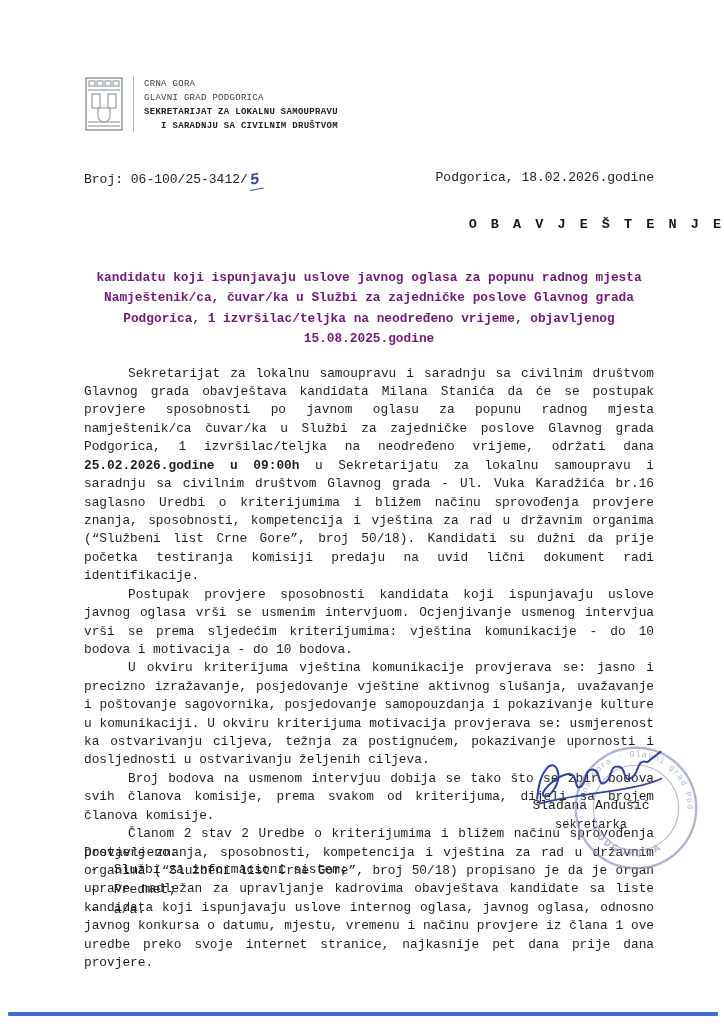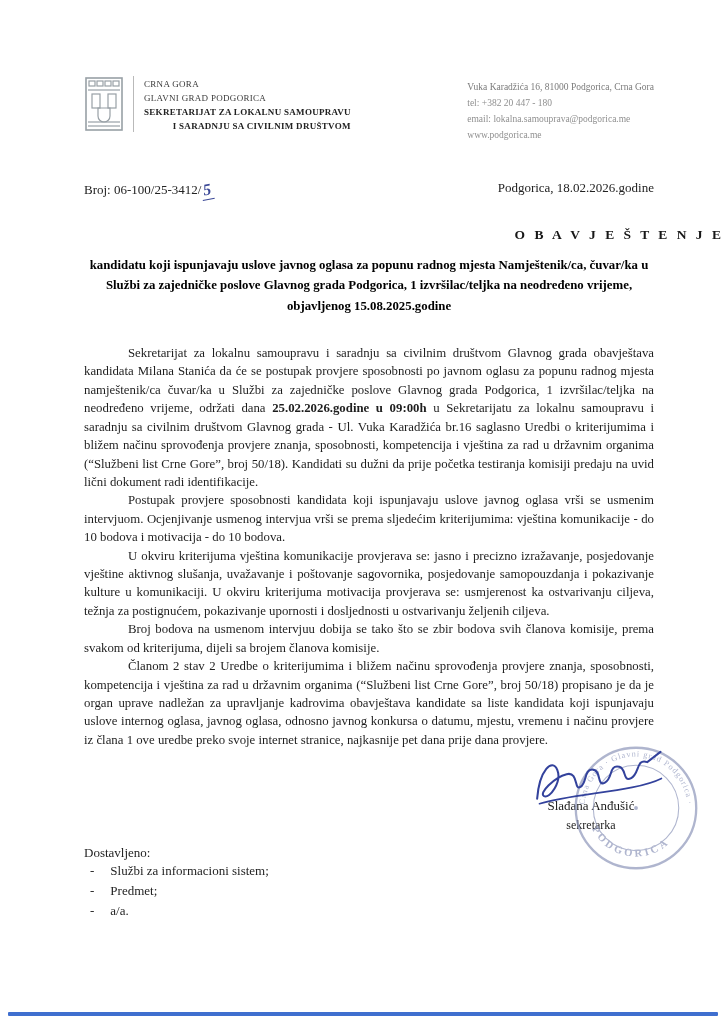--- a/index.html
+++ b/index.html
@@ -1,20 +1,20 @@
 <!DOCTYPE html>
 <html><head>
 <meta charset="utf-8">
 <style>
   html,body { margin:0; padding:0; background:#ffffff; }
   .page {
     position:relative;
     width:724px; height:1024px;
     background:#ffffff;
-    font-family:Liberation Serif, serif;
+    font-family:Liberation Mono, monospace;
     color:#1c1c1c;
     overflow:hidden;
   }
 
   
   .header {
     display:flex; justify-content:space-between; align-items:flex-start;
     padding:76px 70px 0 84px;
   }
   .header-left { display:flex; align-items:flex-start; }
@@ -38,27 +38,27 @@
     border-bottom:1.5px solid #3a4796;
     padding:0 2px;
   }
 
   
   .doc-title {
     margin-top:28px;
     text-align:right; font-weight:bold; font-size:13.5px; letter-spacing:3px; color:#171717;
   }
   .doc-subtitle {
-    margin:12px 70px 0 84px;
-    text-align:center; font-weight:bold; font-size:12.8px; line-height:1.6; color:#000000;
+    margin:36px 70px 0 84px;
+    text-align:center; font-weight:bold; font-size:12.8px; line-height:1.6; color:#701a75;
   }
 
   
   .body-text {
-    margin:28px 70px 0 84px;
+    margin:15px 70px 0 84px;
     font-size:12.8px; line-height:1.44; text-align:justify; color:#1e1e1e;
   }
   .body-text p { margin:0; text-indent:44px; }
   .bold-inline { font-weight:bold; }
 
   
   .signature {
     position:absolute; top:770px; left:470px; width:230px; height:150px;
   }
   .stamp { position:absolute; top:-30px; right:-4px; opacity:.68; z-index:2; }
@@ -97,26 +97,20 @@
         <line x1="4" y1="46" x2="36" y2="46" stroke="#98a0a6" stroke-width="1.2"></line>
         <line x1="4" y1="50" x2="36" y2="50" stroke="#98a0a6" stroke-width="1.2"></line>
       </svg>
       <div class="header-divider"></div>
       <div class="org-block">
         <div>CRNA GORA</div>
         <div>GLAVNI GRAD PODGORICA</div>
         <div class="org-bold">SEKRETARIJAT ZA LOKALNU SAMOUPRAVU</div>
         <div class="org-bold">I SARADNJU SA CIVILNIM DRUŠTVOM</div>
       </div>
-    </div>
-    <div class="contact-block">
-      <div class="addr">Vuka Karadžića 16, 81000 Podgorica, Crna Gora</div>
-      <div>tel: +382 20 447 - 180</div>
-      <div>email: lokalna.samouprava@podgorica.me</div>
-      <div>www.podgorica.me</div>
     </div>
   </div>
 
   <div class="meta-row">
     <div>
       <span>Broj: 06-100/25-3412/</span><span class="hand5">5</span>
     </div>
     <div>Podgorica, 18.02.2026.godine</div>
   </div>
 

